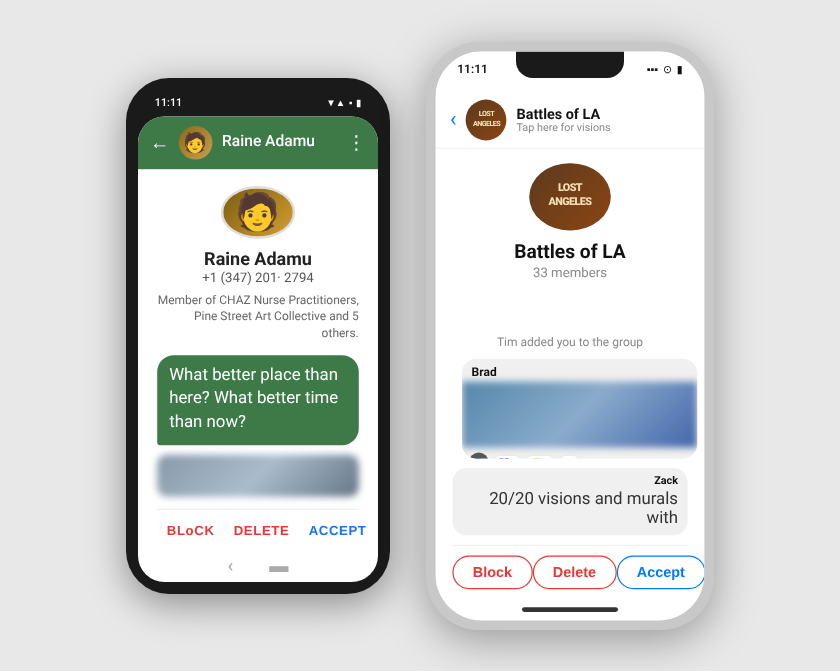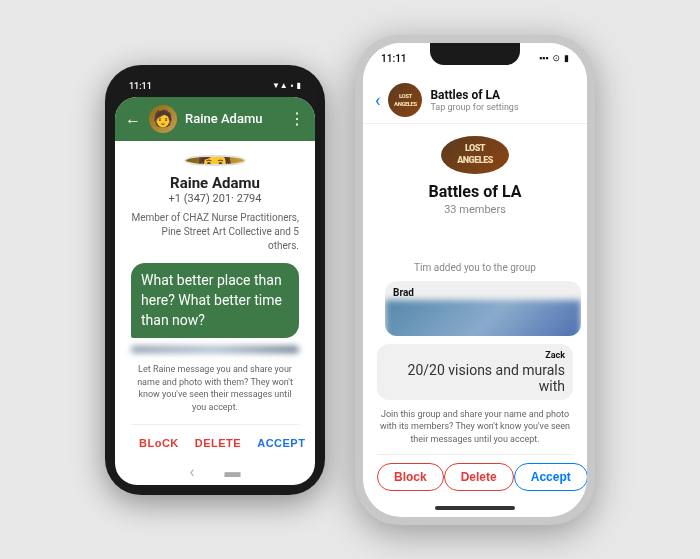--- a/index.html
+++ b/index.html
@@ -482,21 +482,20 @@
         <div class="profile-name">Raine Adamu</div>
         <div class="profile-phone">+1 (347) 201· 2794</div>
         <div class="profile-desc">Member of CHAZ Nurse Practitioners, Pine Street Art Collective and 5 others.</div>
 
         <div class="chat-bubble-green">
           <span>What better place than here? What better time than now?</span>
         </div>
 
         <div class="chat-image-blur"></div>
 
-        <div class="privacy-notice">Let Raine message you and share your name and photo with them? They won't know you've seen their messages until you accept.</div>
 
         <div class="action-buttons">
           <button class="action-btn block">BLoCK</button>
           <button class="action-btn delete">DELETE</button>
           <button class="action-btn accept">ACCEPT</button>
         </div>
       </div>
 
       <div class="android-bottom-nav">
         <span>‹</span>
@@ -518,21 +517,21 @@
         </div>
       </div>
 
       <div class="iphone-header">
         <span class="iphone-back">‹</span>
         <div class="group-avatar">
           <div class="group-avatar-text">LOST<br>ANGELES</div>
         </div>
         <div class="iphone-header-info">
           <div class="group-name">Battles of LA</div>
-          <div class="tap-settings">Tap group for settings</div>
+          <div class="tap-settings">Tap here for visions</div>
         </div>
       </div>
 
       <div class="iphone-content">
 
         <div class="group-icon-large">
           <div class="group-icon-text">LOST<br>ANGELES</div>
         </div>
 
         <div class="group-title">Battles of LA</div>
@@ -555,21 +554,20 @@
             </div>
             <div class="reaction-badge">+3</div>
           </div>
         </div>
 
         <div class="iphone-chat-bubble">
           <div class="iphone-chat-sender">Zack</div>
           <div class="iphone-chat-text">20/20 visions and murals with</div>
         </div>
 
-        <div class="iphone-privacy-notice">Join this group and share your name and photo with its members? They won't know you've seen their messages until you accept.</div>
 
         <div class="iphone-action-buttons">
           <button class="iphone-action-btn block">Block</button>
           <button class="iphone-action-btn delete">Delete</button>
           <button class="iphone-action-btn accept">Accept</button>
         </div>
       </div>
 
       <div class="iphone-bottom-bar">
         <div class="home-indicator"></div>

